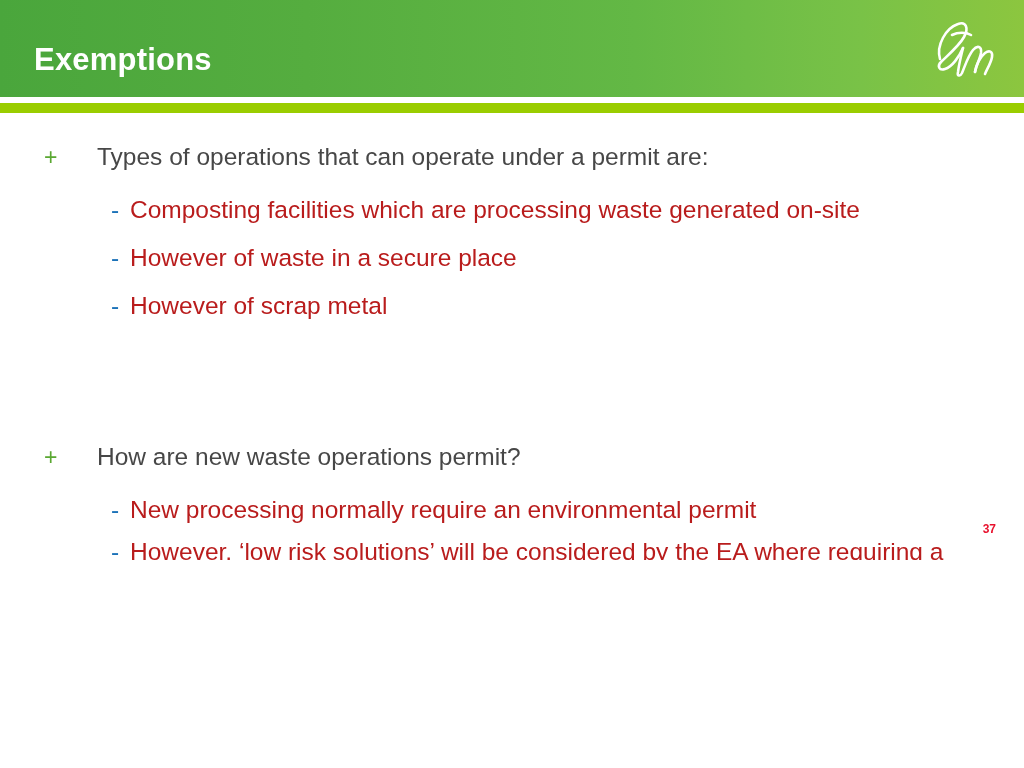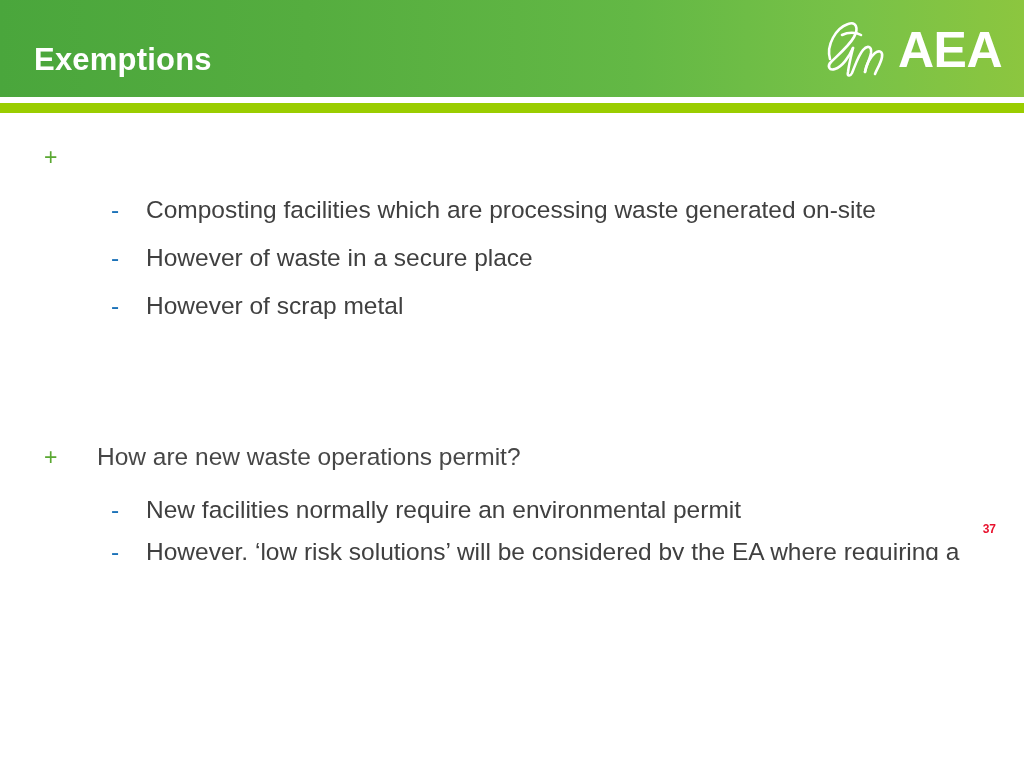--- a/index.html
+++ b/index.html
@@ -141,24 +141,23 @@
     margin-top: 9px;
   }
   .l2-marker {
     width: 19px;
     flex: 0 0 19px;
     color: #1b72b8;
     font-size: 24.5px;
     line-height: 39px;
   }
   .l2-text {
-    color: #404040;
+    color: #b91c1c;
     font-size: 24.5px;
     line-height: 39px;
-    margin-left: 16px;
   }
 
   
   .page-number {
     position: absolute;
     right: 28px;
     bottom: 25px;
     color: #e8112d;
     font-size: 12px;
     font-weight: bold;
@@ -175,32 +174,32 @@
 
     <div class="logo">
       <svg class="logo-mark" viewBox="0 0 72 66">
         <g fill="none" stroke="#ffffff" stroke-width="2.6" stroke-linecap="round" stroke-linejoin="round">
           <path d="M10 44 C 6 30, 16 13, 28 9 C 36 6, 39 13, 34 22 C 29 31, 17 41, 11 47 C 7 51, 9 56, 15 54 C 22 52, 29 42, 33 33"></path>
           <path d="M33 33 C 31 41, 29 49, 28 57 C 27 61, 30 62, 32 58 C 35 51, 38 41, 43 35 C 47 30, 52 31, 51 38 C 50 44, 46 51, 45 57"></path>
           <path d="M45 57 C 46 50, 50 42, 55 38 C 59 35, 63 36, 62 42 C 61 48, 57 54, 55 59"></path>
           <path d="M22 20 C 28 17, 36 17, 41 20"></path>
         </g>
       </svg>
-      <span class="logo-text">AEA</span>
     </div>
   </div>
 
   <div class="divider-white"></div>
   <div class="divider-lime"></div>
 
   <div class="body-area">
 
     <div class="block block-1">
       <div class="l1-row">
         <span class="l1-marker">+</span>
+        <span class="l1-text">Types of operations that can operate under a permit are:</span>
       </div>
 
       <div class="l2-list">
         <div class="l2-row">
           <span class="l2-marker">-</span>
           <span class="l2-text">Composting facilities which are processing waste generated on-site</span>
         </div>
         <div class="l2-row">
           <span class="l2-marker">-</span>
           <span class="l2-text">However of waste in a secure place</span>
@@ -214,21 +213,21 @@
 
     <div class="block block-2">
       <div class="l1-row">
         <span class="l1-marker">+</span>
         <span class="l1-text">How are new waste operations permit?</span>
       </div>
 
       <div class="l2-list tight">
         <div class="l2-row">
           <span class="l2-marker">-</span>
-          <span class="l2-text">New facilities normally require an environmental permit</span>
+          <span class="l2-text">New processing normally require an environmental permit</span>
         </div>
         <div class="l2-row">
           <span class="l2-marker">-</span>
           <span class="l2-text">However, ‘low risk solutions’ will be considered by the EA where requiring a permit (no exemption exists) would be disproportionate to the risk posed</span>
         </div>
       </div>
     </div>
 
   </div>
 

